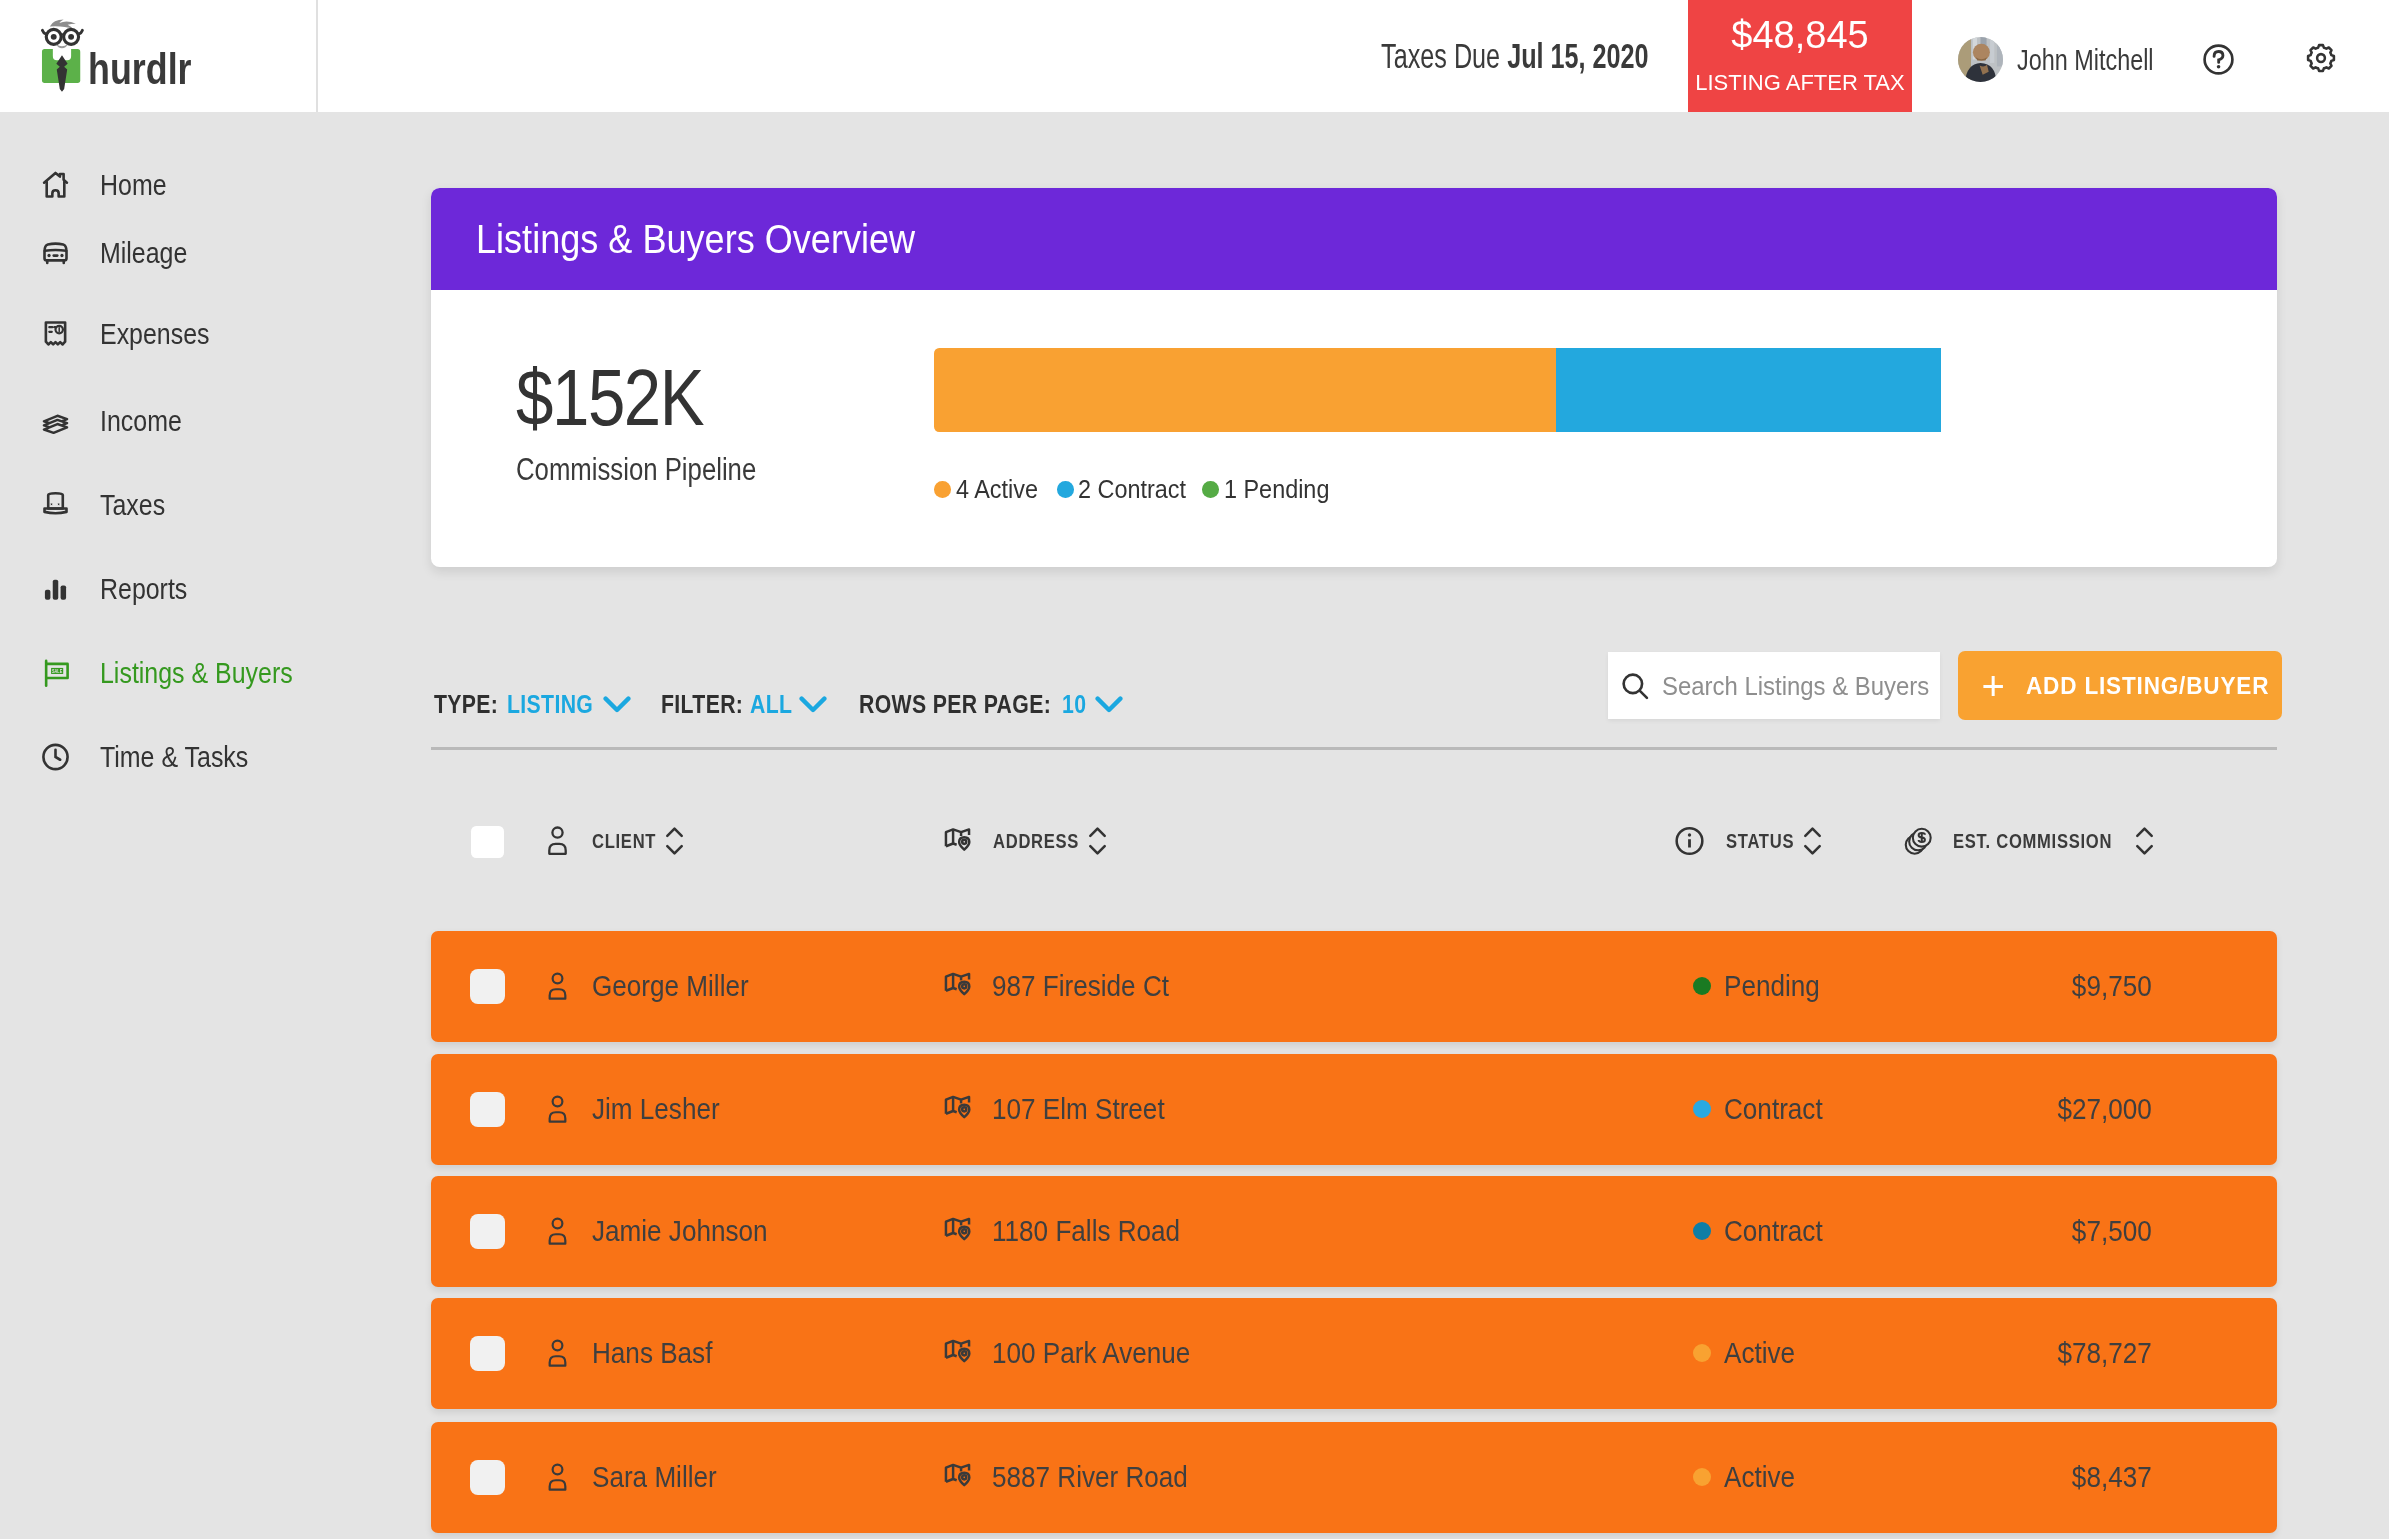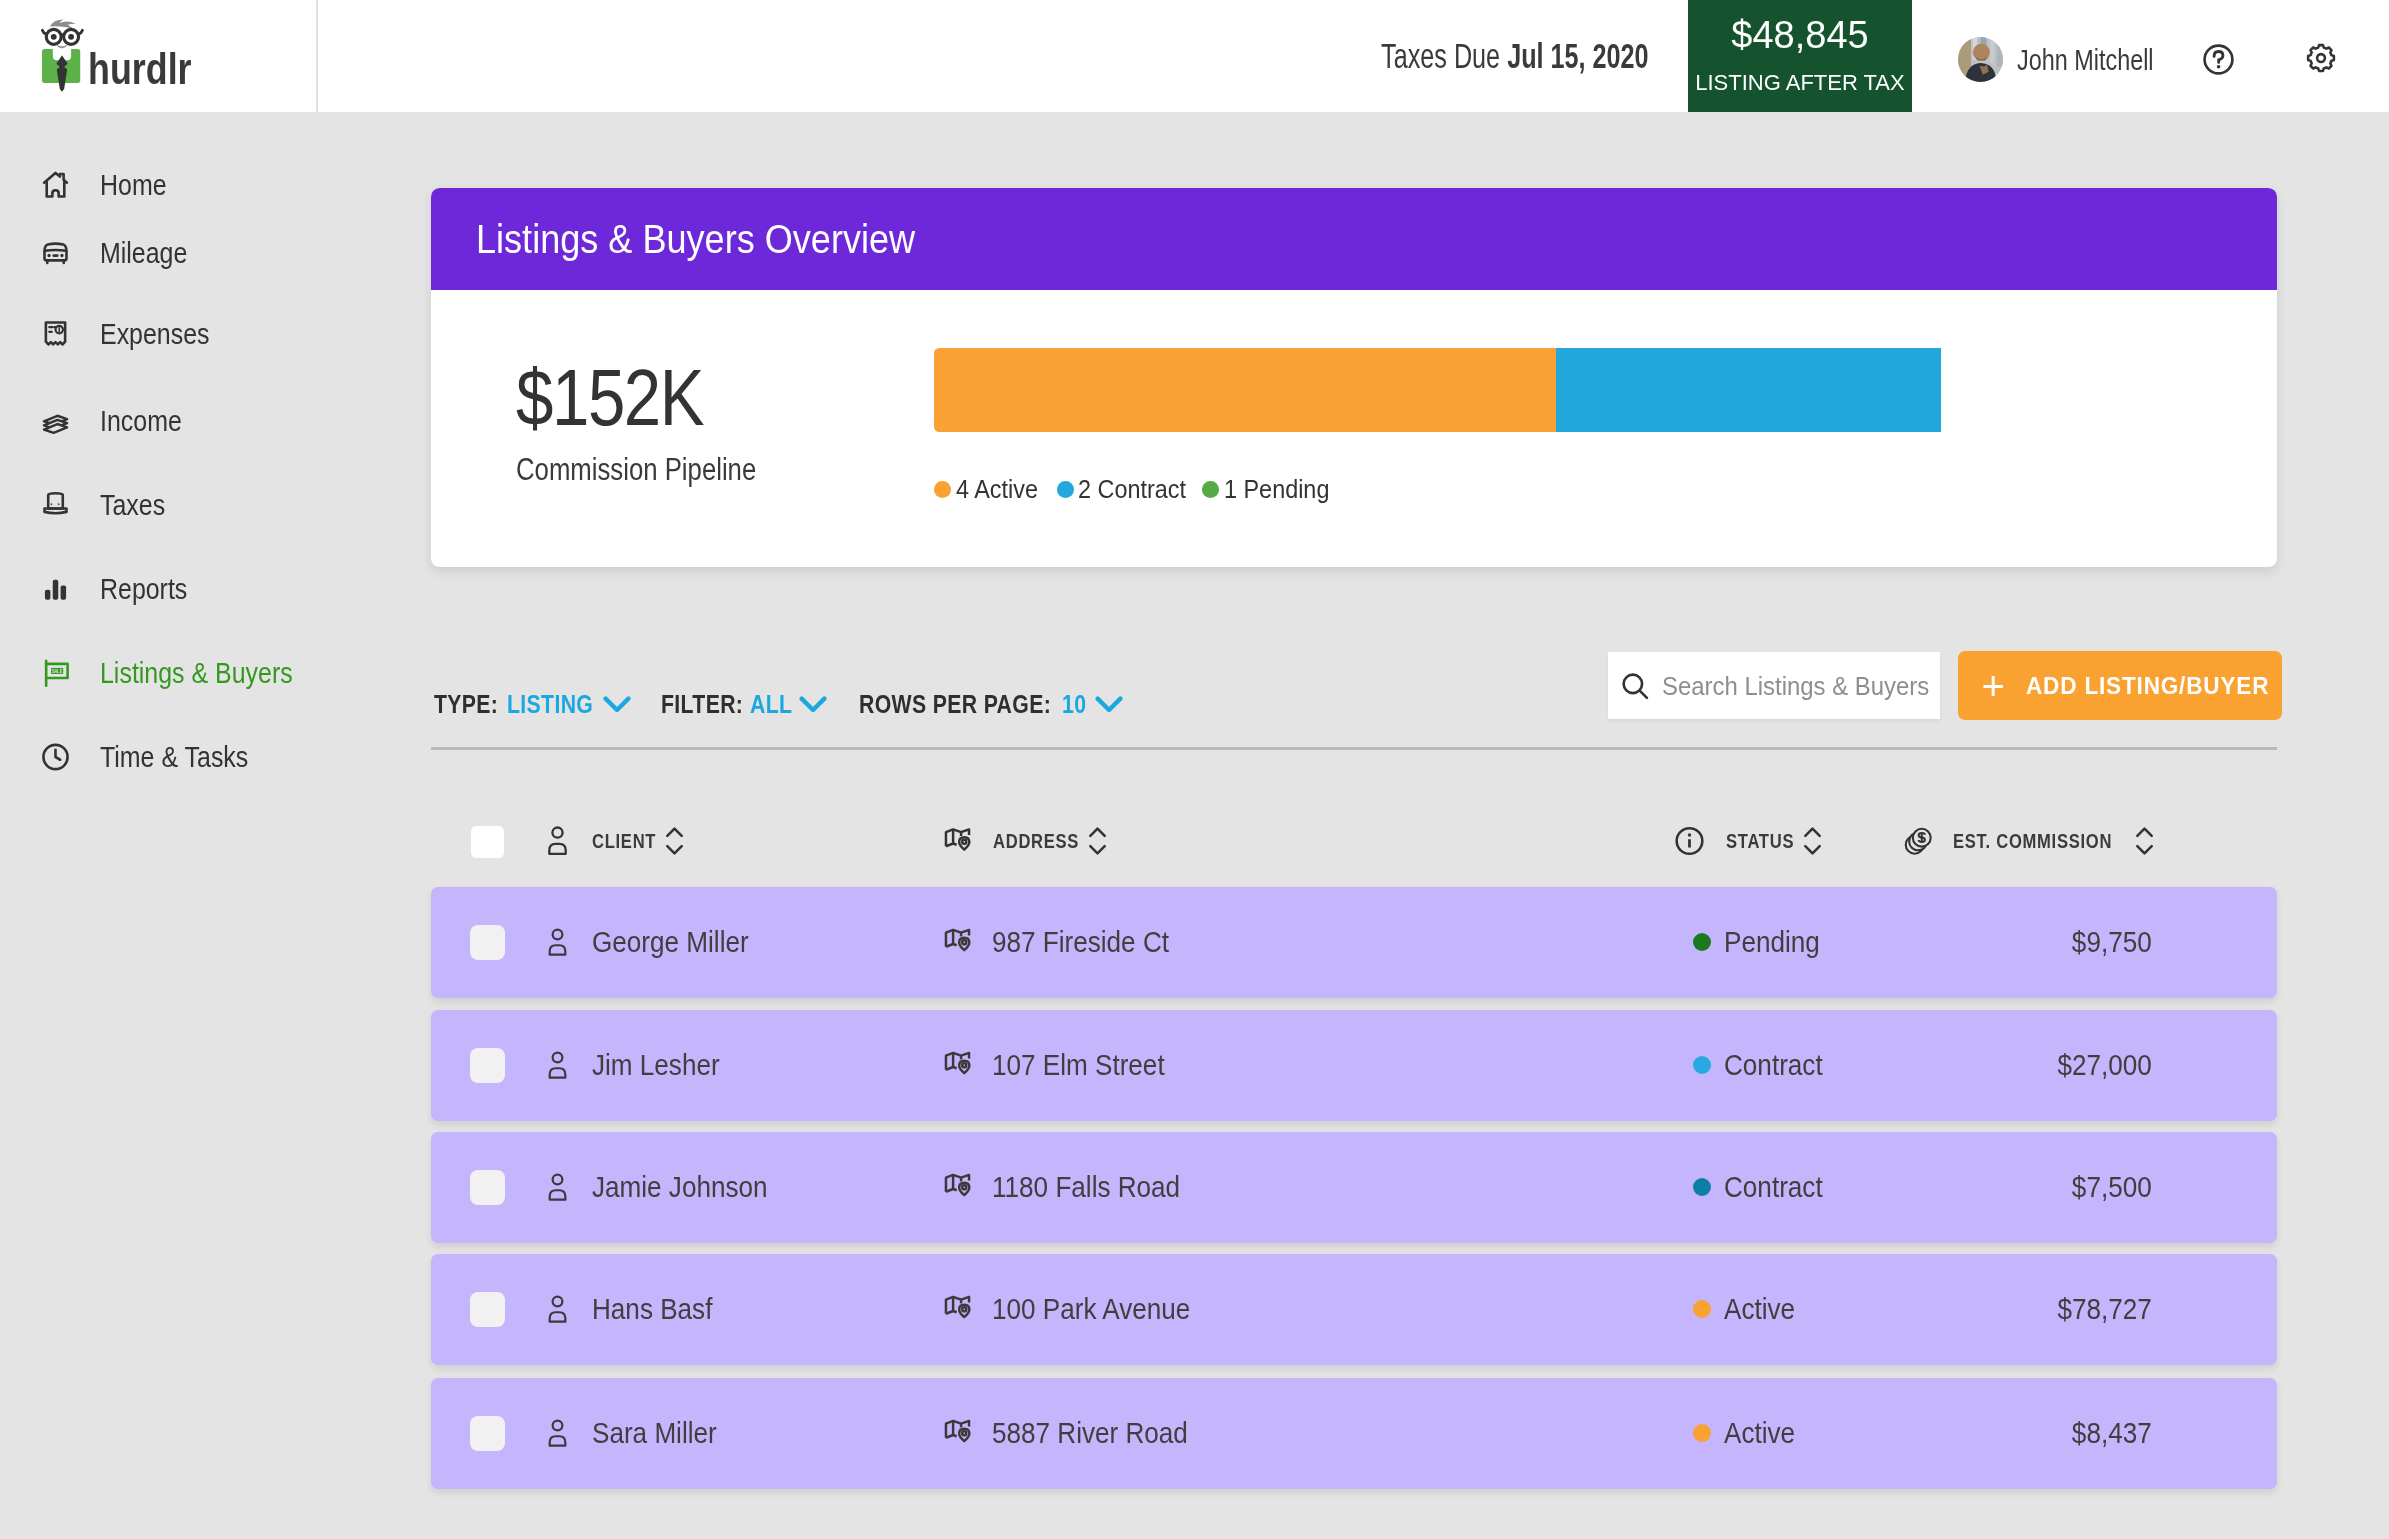--- a/index.html
+++ b/index.html
@@ -4,21 +4,21 @@
 <style>
   * { margin:0; padding:0; box-sizing:border-box; }
   html,body { width:2389px; height:1539px; overflow:hidden; }
   body { background:#e4e4e4; font-family:"Liberation Sans", sans-serif; color:#3a3a3a; position:relative; }
   .abs { position:absolute; }
 
   
   #topbar { position:absolute; left:0; top:0; width:2389px; height:112px; background:#fff; }
   #topdiv { position:absolute; left:316px; top:0; width:1.7px; height:112px; background:#e0e0e0; }
   #taxesdue { position:absolute; right:740px; top:0; height:112px; line-height:112px; font-size:35px; color:#3a3a3a; white-space:nowrap; transform-origin:right center; transform:scaleX(0.72); }
-  #profitbox { position:absolute; left:1688px; top:0; width:224px; height:112px; background:#14532d; text-align:center; color:#fff; }
+  #profitbox { position:absolute; left:1688px; top:0; width:224px; height:112px; background:#ef4444; text-align:center; color:#fff; }
   #profitbox .amt { font-size:38px; margin-top:14px; letter-spacing:0px; }
   #profitbox .lbl { font-size:22px; margin-top:13px; letter-spacing:0px; white-space:nowrap; }
   #avatar { position:absolute; left:1958px; top:37px; width:45px; height:45px; border-radius:50%; overflow:hidden; }
   #username { position:absolute; left:2017px; top:3.5px; height:112px; line-height:112px; font-size:30px; white-space:nowrap; transform-origin:left center; transform:scaleX(0.78); }
 
   
   .navitem { position:absolute; left:0; width:317px; height:33px; }
   .navitem svg { position:absolute; left:38px; top:50%; transform:translateY(-50%); }
   .navitem .t { position:absolute; left:100px; top:50%; font-size:29px; color:#333; white-space:nowrap; transform-origin:left center; transform:translateY(-50%) scaleX(0.86); }
   .navitem.active .t { color:#35991f; }
@@ -43,21 +43,21 @@
   #addbtn { position:absolute; left:1958px; top:651px; width:324px; height:69px; background:#f9a231; border-radius:7px; color:#fff; }
   #addbtn .plus { position:absolute; left:23.6px; top:50%; transform:translateY(-50%); font-size:40px; font-weight:400; }
   #addbtn .t { position:absolute; left:68px; top:50%; font-size:24.5px; font-weight:bold; letter-spacing:0.9px; white-space:nowrap; transform-origin:left center; transform:translateY(-50%) scaleX(0.92); }
   #hr { position:absolute; left:431px; top:747px; width:1846px; height:2.6px; background:#b9b9b9; }
 
   
   .hcell { position:absolute; top:841px; font-size:21px; font-weight:bold; letter-spacing:0.9px; color:#3b3b3b; white-space:nowrap; transform-origin:left center; transform:translateY(-50%) scaleX(0.79); }
   #hcheck { position:absolute; left:471px; top:826px; width:33px; height:32px; background:#fff; border-radius:5.2px; }
   .hicon { position:absolute; transform:translateY(-50%); top:841px; }
 
-  .row { position:absolute; left:431px; width:1846px; height:111px; background:#c4b5fd; border-radius:7px; box-shadow:0 3.5px 7.9px rgba(0,0,0,0.09); }
+  .row { position:absolute; left:431px; width:1846px; height:111px; background:#f97316; border-radius:7px; box-shadow:0 3.5px 7.9px rgba(0,0,0,0.09);margin-top:44px; }
   .row .chk { position:absolute; left:39px; top:38px; width:35px; height:35px; background:#f1f1f1; border-radius:7.9px; }
   .row .picon { position:absolute; left:116px; top:40px; }
   .row .name { position:absolute; left:161px; top:55px; font-size:29px; color:#3f3f3f; white-space:nowrap; transform-origin:left center; transform:translateY(-50%) scaleX(0.90); }
   .row .micon { position:absolute; left:510px; top:38px; }
   .row .addr { position:absolute; left:561px; top:55px; font-size:29px; color:#3f3f3f; white-space:nowrap; transform-origin:left center; transform:translateY(-50%) scaleX(0.90); }
   .row .dot { position:absolute; left:1262px; top:46px; width:18.4px; height:18.4px; border-radius:50%; }
   .row .st { position:absolute; left:1293px; top:55px; font-size:29px; color:#3f3f3f; white-space:nowrap; transform-origin:left center; transform:translateY(-50%) scaleX(0.90); }
   .row .comm { position:absolute; right:125px; top:55px; font-size:29px; color:#3f3f3f; white-space:nowrap; transform-origin:right center; transform:translateY(-50%) scaleX(0.90); }
 </style>
 </head>

